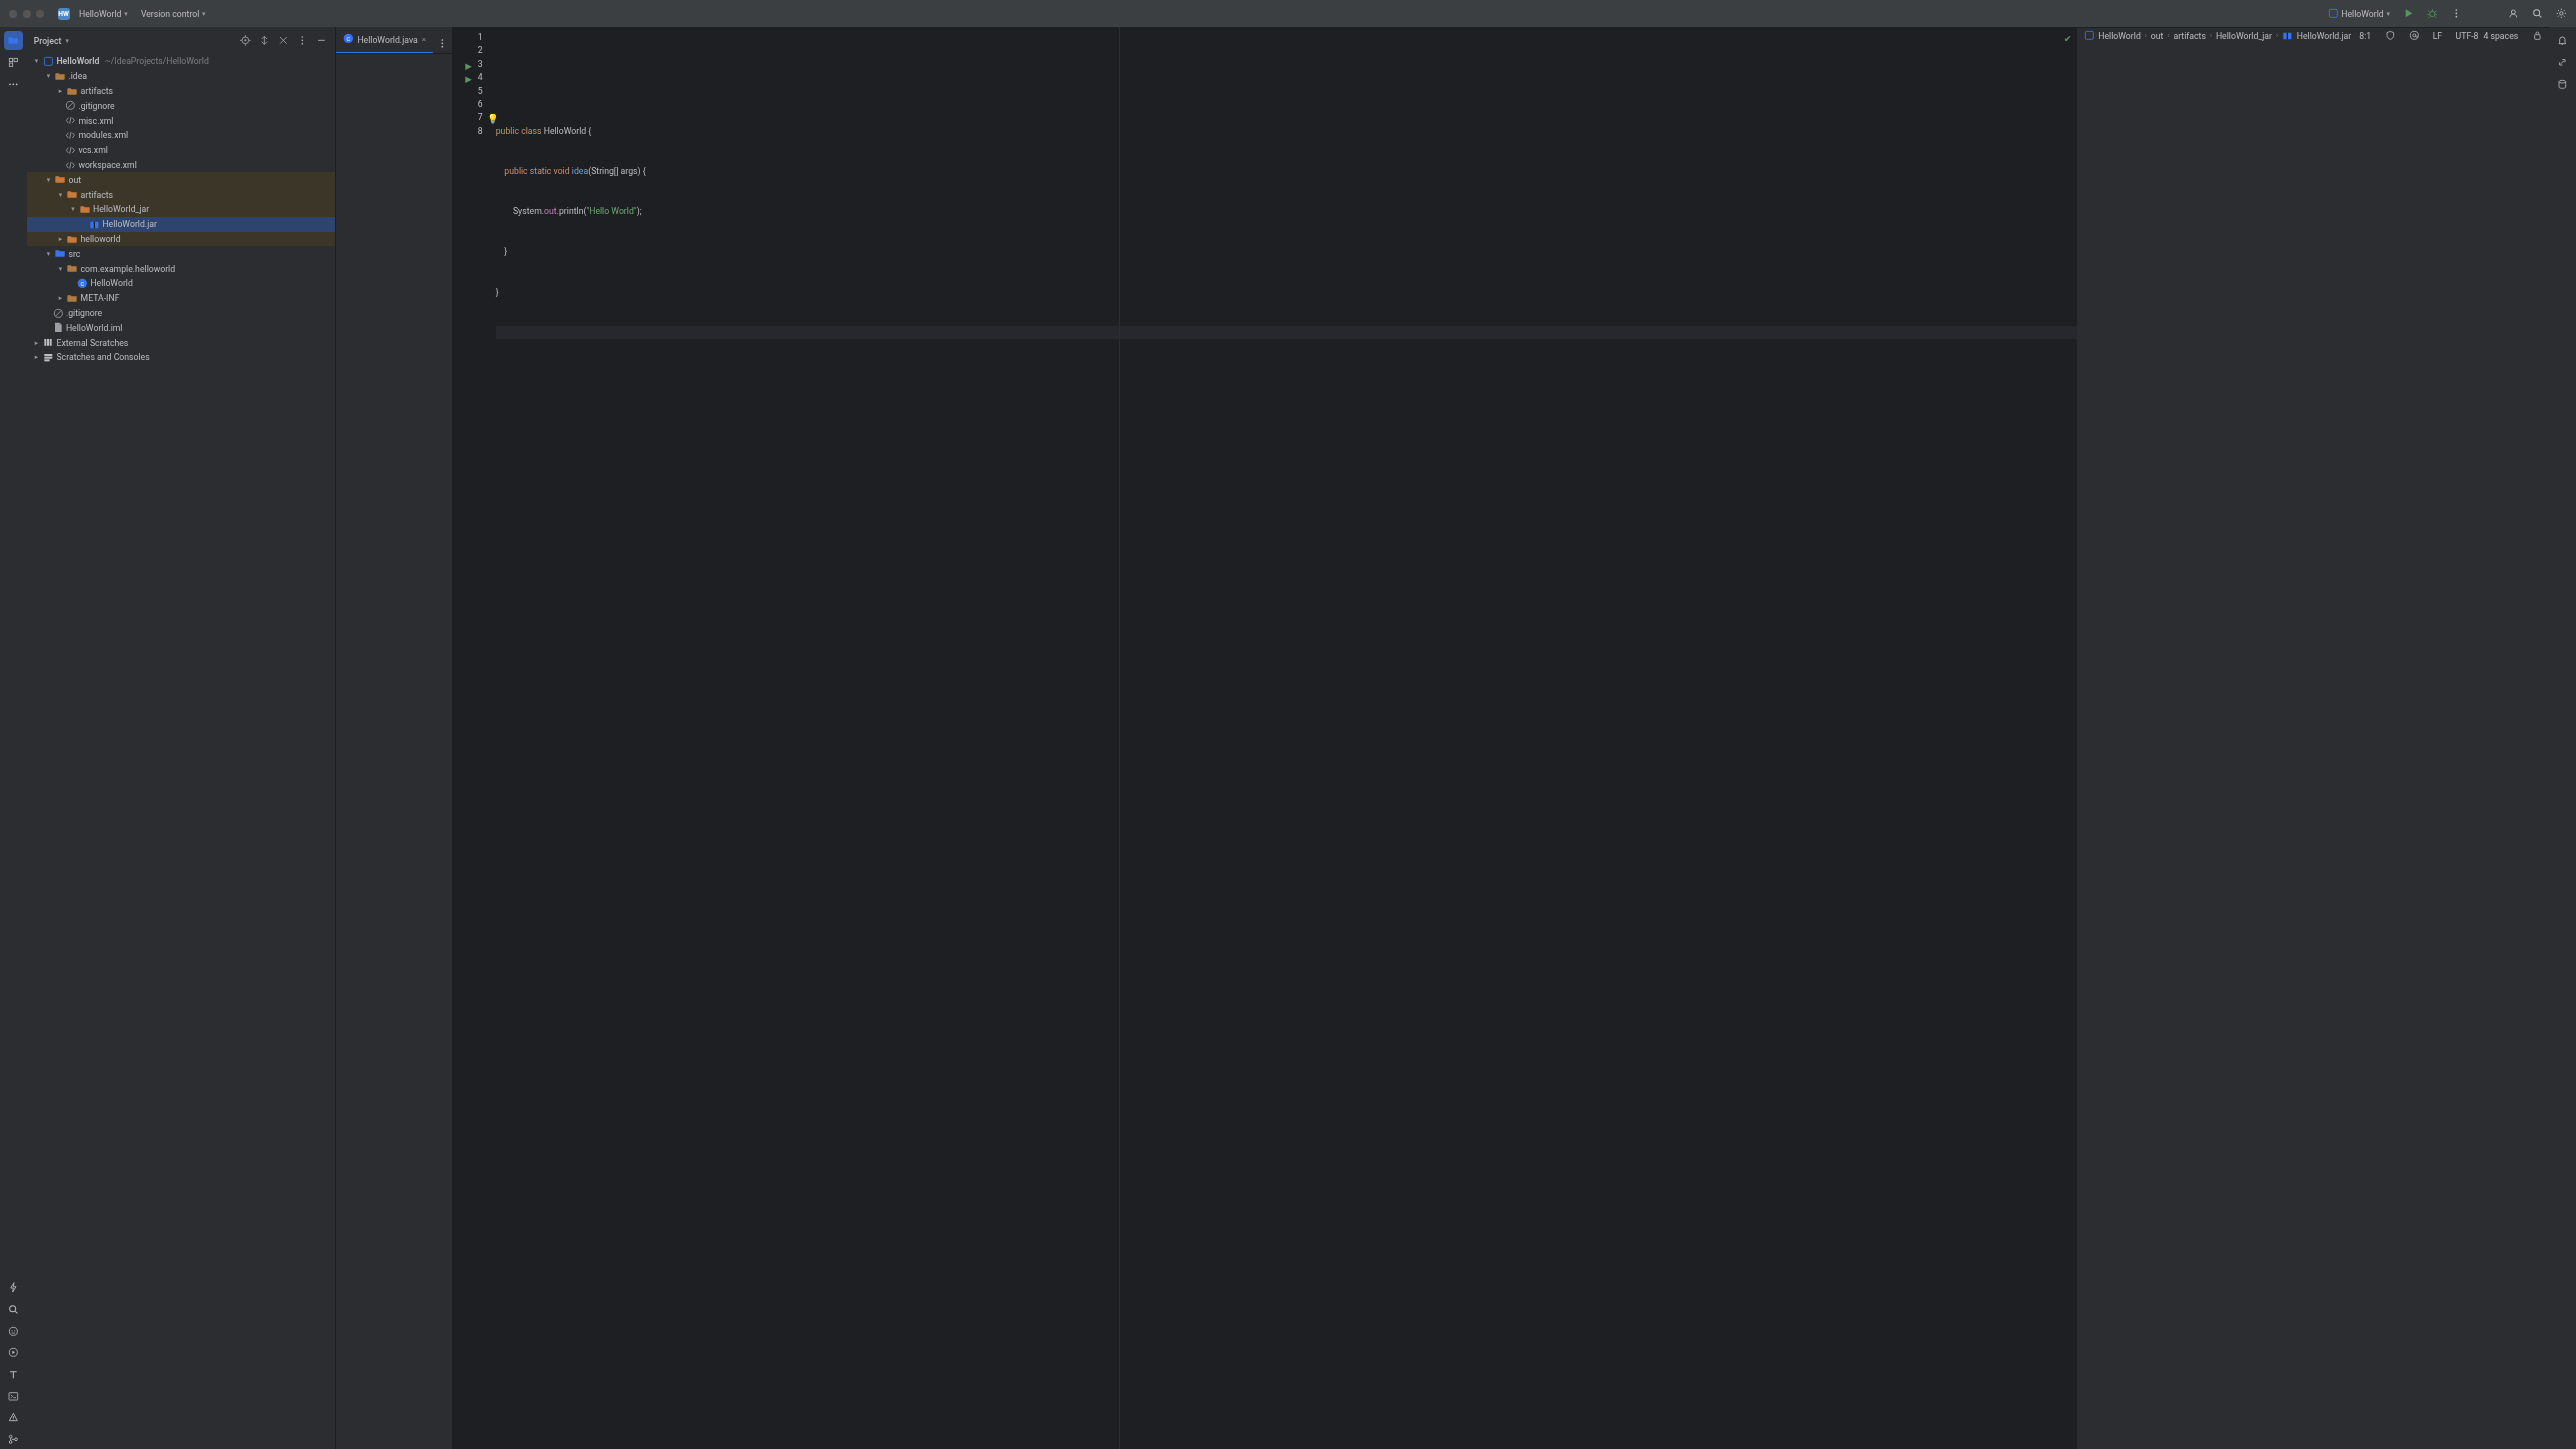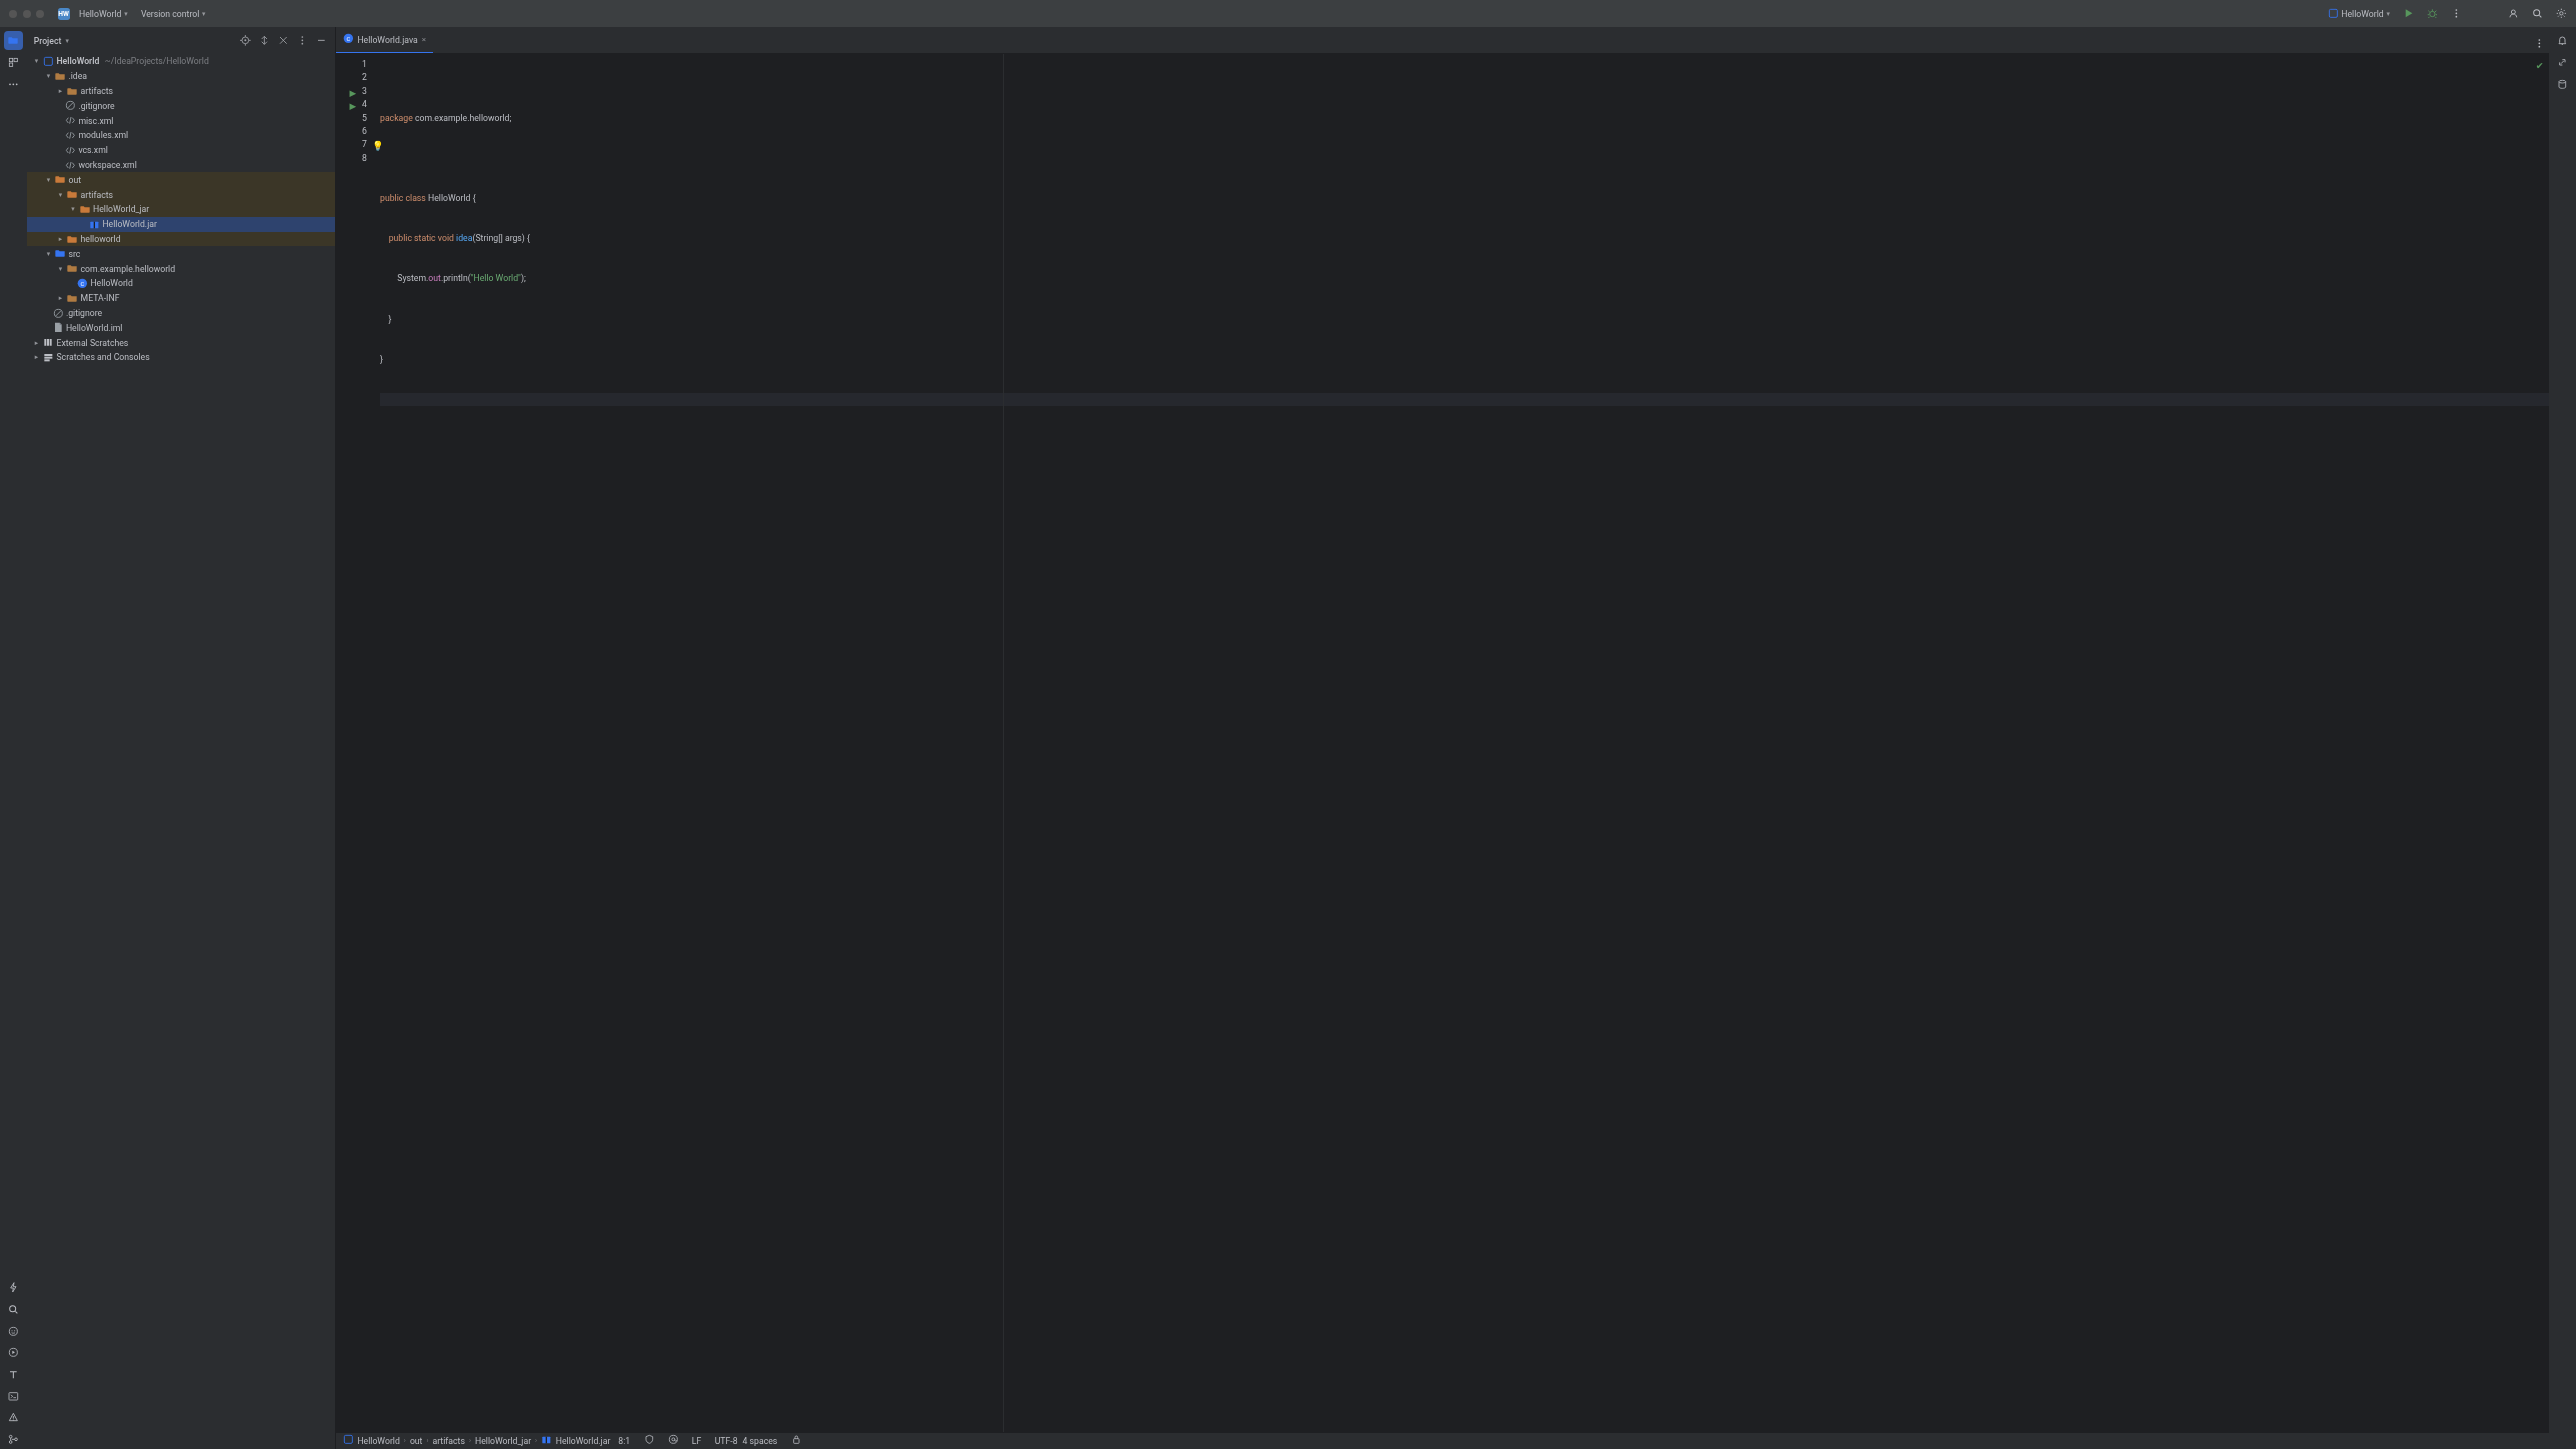--- a/index.html
+++ b/index.html
@@ -33,21 +33,21 @@
 .tree .row{height:14.8px;display:flex;align-items:center;gap:2.7px;padding-right:5.4px;cursor:pointer;white-space:nowrap}
 .tree .row.sel{background:#2e436e}
 .tree .row.tinted{background:#3b3627}
 .tree .row.sel.tinted{background:#2e436e}
 .tree .arrow{width:8px;text-align:center;font-size:6.7px;opacity:.7}
 .tree .icn{width:10.7px;height:10.7px;display:flex;align-items:center;justify-content:center}
 .tree .lbl{}
 .tree .dim{opacity:.55;margin-left:2.7px}
 
 
-.editor-col{flex:1;display:flex;flex-direction:column;min-width:0}
+.editor-col{flex:1;display:flex;flex-direction:row;min-width:0}
 .tabs{height:27px;display:flex;align-items:flex-end;background:#2b2d30;border-bottom:0.7px solid #1e1f22}
 .tab{height:25.5px;display:flex;align-items:center;gap:4px;padding:0 6.7px;background:#2b2d30;border-bottom:1.3px solid #3574f0;cursor:pointer}
 .tab .x{opacity:.6;font-size:8px;cursor:pointer}
 .tabs .spacer{flex:1}
 .tabs .menu{width:19px;height:19px;display:flex;align-items:center;justify-content:center;cursor:pointer}
 
 .code-wrap{flex:1;display:flex;overflow:hidden;background:#1e1f22}
 .gutter{width:36px;background:#1e1f22;padding-top:4px;text-align:right;font-family:Menlo,Consolas,monospace;font-size:8.7px;color:#4b5059;border-right:0.7px solid transparent}
 .gutter .gl{height:13.4px;line-height:13.4px;padding-right:4px;position:relative}
 .gutter .run-g{position:absolute;right:14.8px;top:2px;color:#57965c}
@@ -577,21 +577,20 @@
           <div class="gl">3<span class="run-g">▶</span></div>
           <div class="gl">4<span class="run-g">▶</span></div>
           <div class="gl">5</div>
           <div class="gl">6</div>
           <div class="gl">7</div>
           <div class="gl">8</div>
         </div>
         <div class="code">
           <div class="editor-right-margin"></div>
           <span class="check">✔</span>
-          <div class="cl"><span class="kw">package </span><span>com.example.helloworld;</span></div>
           <div class="cl"></div>
           <div class="cl"><span class="kw">public class </span><span>HelloWorld </span><span>{</span></div>
           <div class="cl">    <span class="kw">public static void </span><span class="fn">idea</span><span>(String[] args) {</span></div>
           <div class="cl"><span>        System.</span><span class="fld">out</span><span>.println(</span><span class="str">"Hello World"</span><span>);</span></div>
           <div class="cl">    }</div>
           <div class="cl"><span>}</span><span class="bulb">💡</span></div>
           <div class="cl caret-line"></div>
         </div>
       </div>
 

